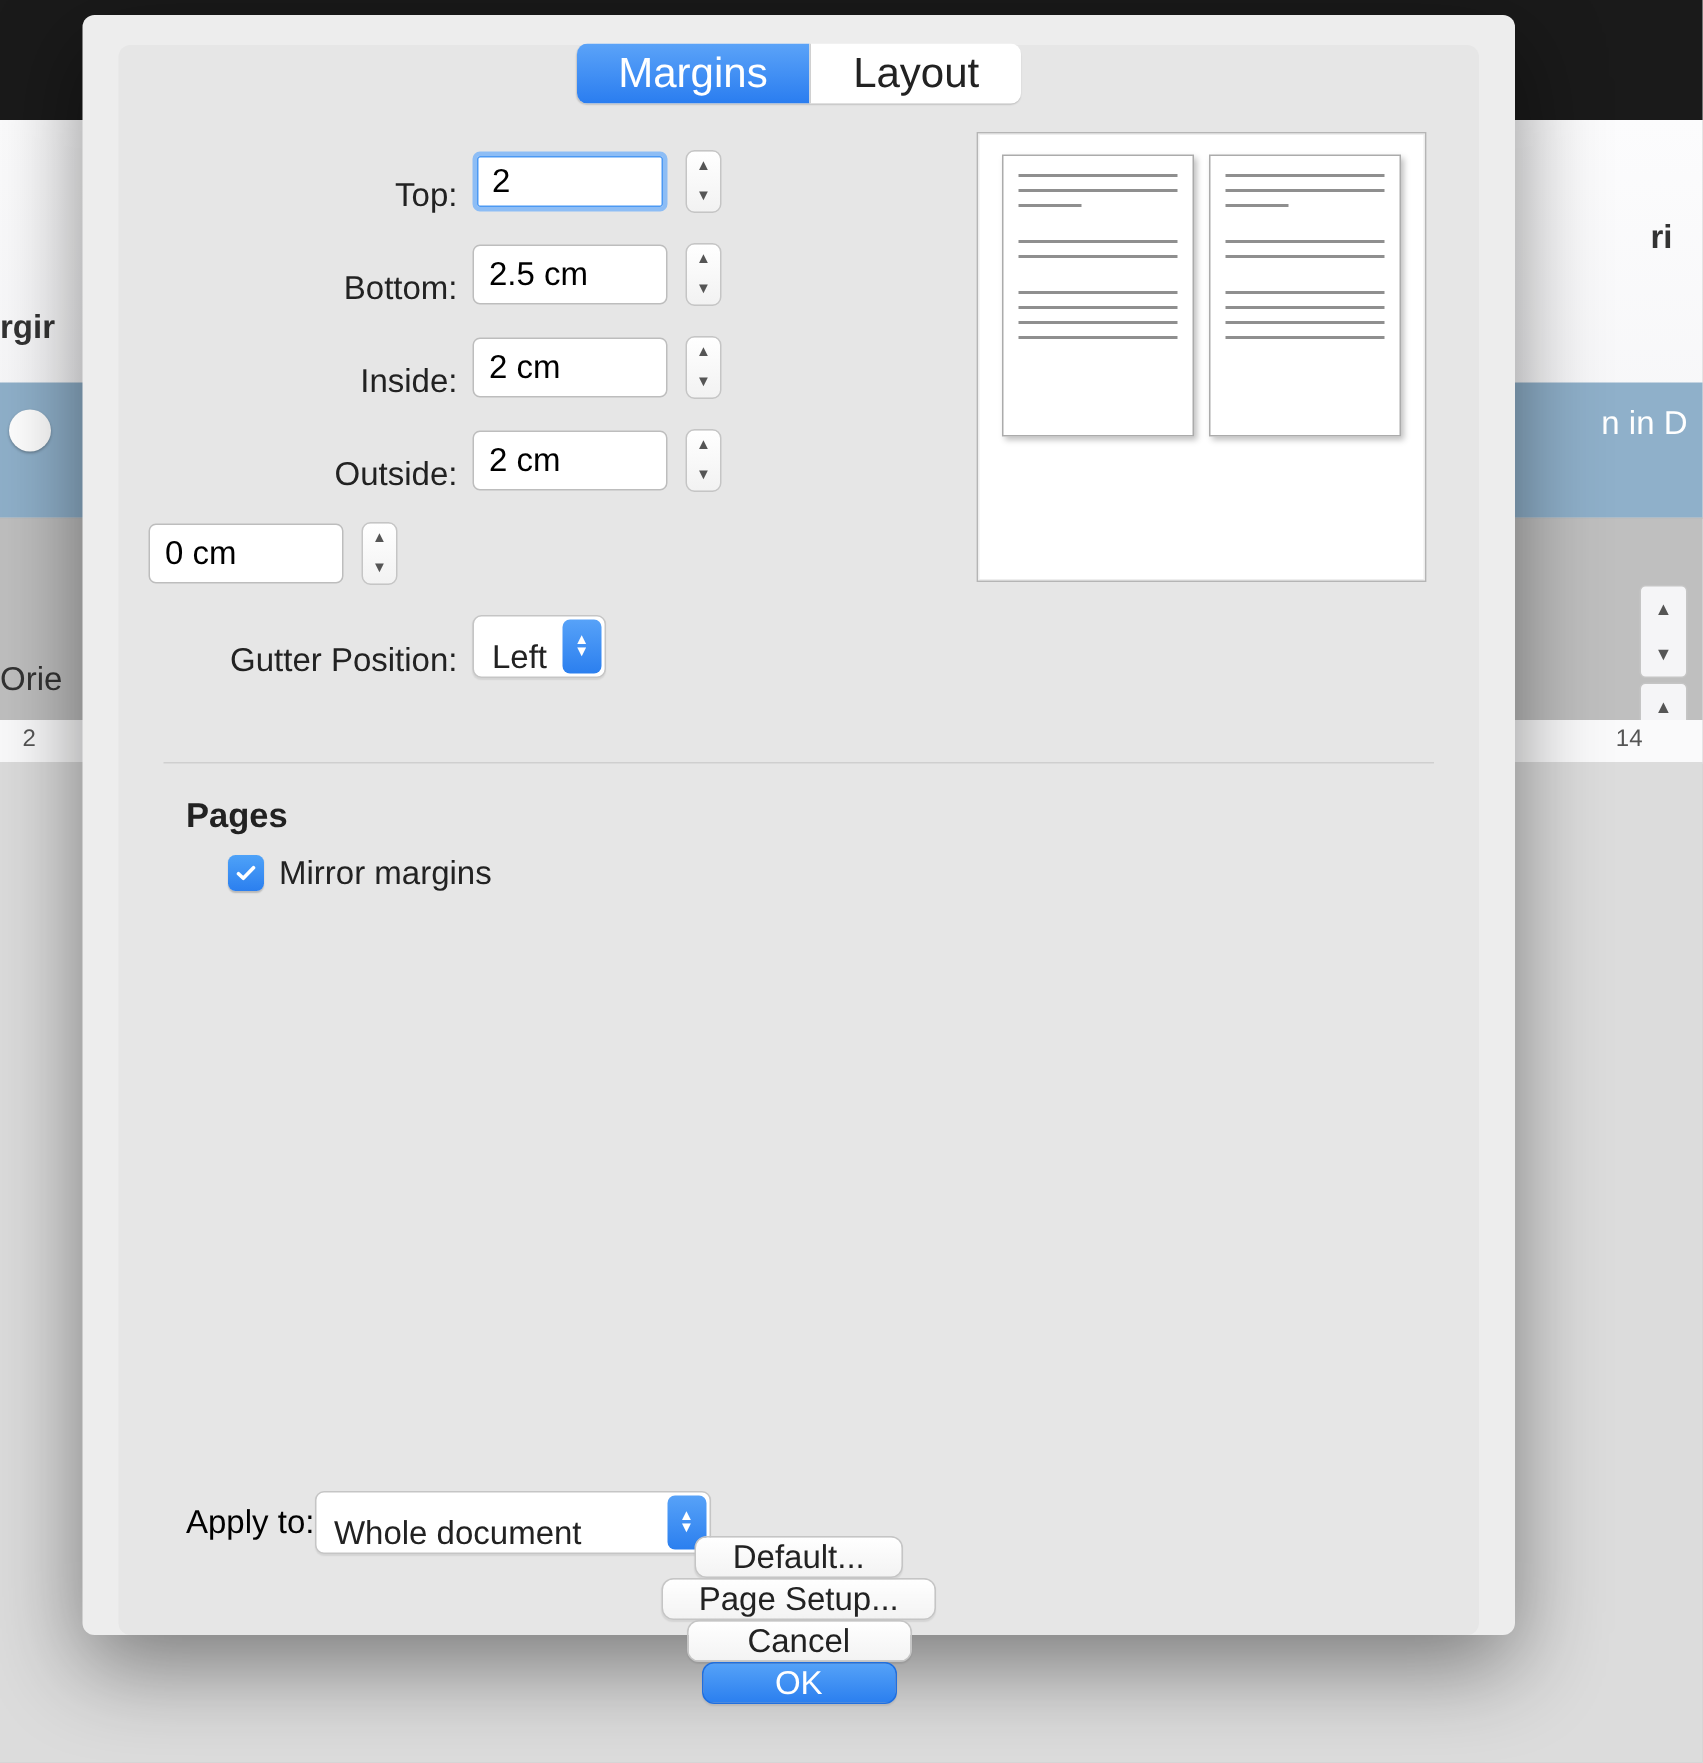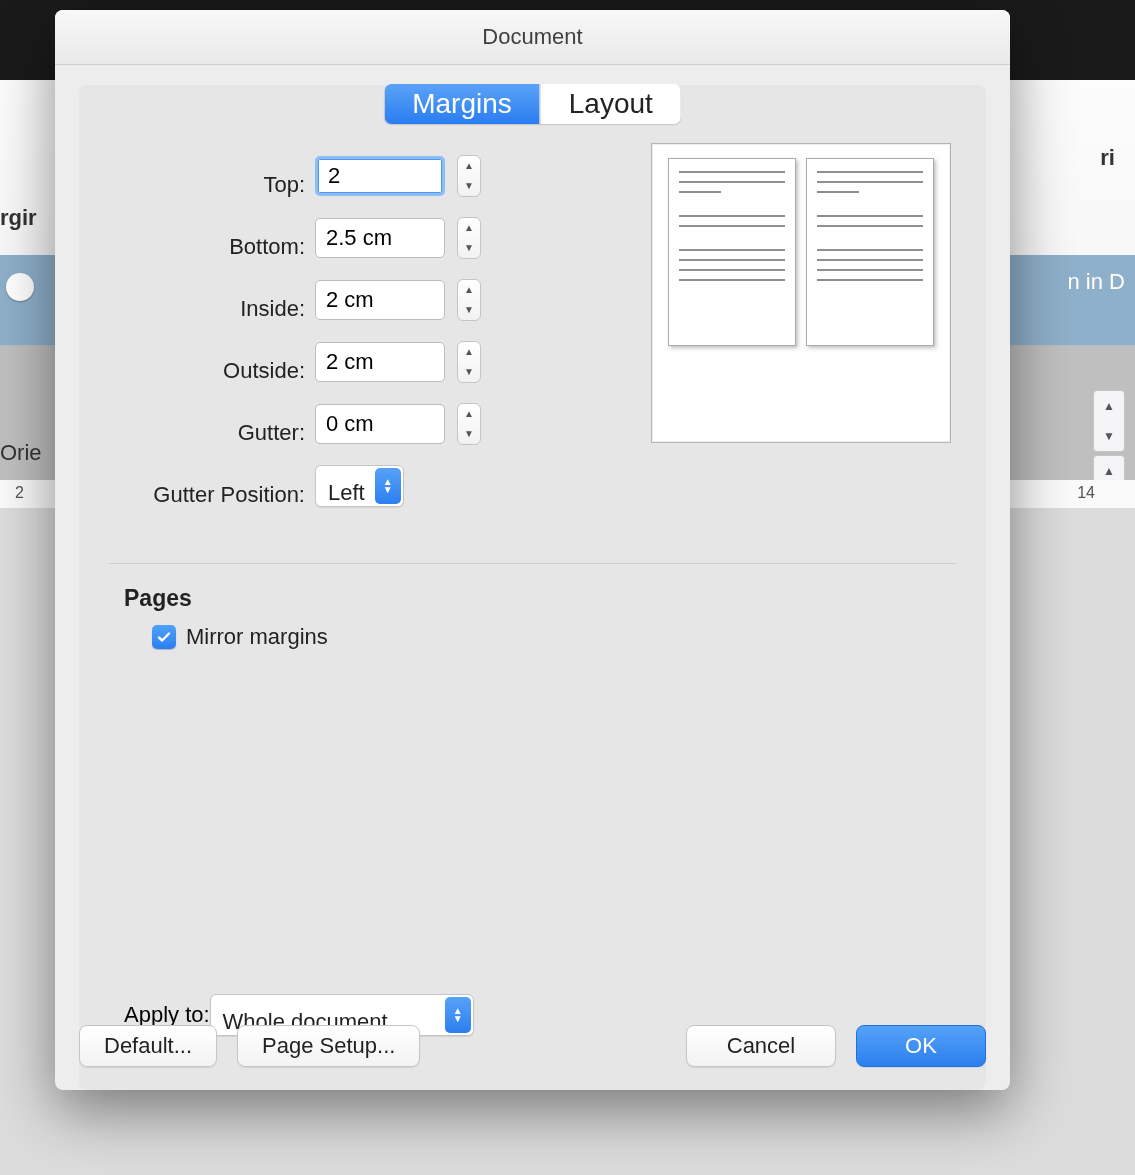--- a/index.html
+++ b/index.html
@@ -272,20 +272,21 @@
   }
 
   .button-row {
     position: absolute;
     left: 24px;
     right: 24px;
     bottom: 22px;
     height: 44px;
     display: flex;
     align-items: center;
+    flex-direction: column;
   }
   .mac-button {
     height: 42px;
     padding: 0 24px;
     font-size: 22px;
     border-radius: 8px;
     background: linear-gradient(#ffffff, #f3f3f3);
     border: 1px solid #c5c5c5;
     color: #222;
     box-shadow: 0 1px 1px rgba(0,0,0,0.08);
@@ -340,21 +341,20 @@
       <div>▼</div>
     </div>
   <div class="ruler-strip">
     <span class="mark-left">2</span>
     <span class="mark-right">14</span>
   </div>
   <div class="doc-area"></div>
 </div>
 
 <div class="dialog">
-  <div class="titlebar">Document</div>
 
   <div class="dialog-body">
 
     <div class="tabs">
       <div class="tab active">Margins</div>
       <div class="tab">Layout</div>
     </div>
 
     <div class="content-grid">
 
@@ -417,21 +417,20 @@
       <div class="field-row">
         <div class="label">Outside:</div>
         <input class="numeric-input" value="2 cm" style="">
         <div class="stepper">
             <div>▲</div>
             <div>▼</div>
           </div>
       </div>
 
       <div class="field-row">
-        <div class="label">Gutter:</div>
         <input class="numeric-input" value="0 cm" style="">
         <div class="stepper">
             <div>▲</div>
             <div>▼</div>
           </div>
       </div>
 
       <div class="field-row">
         <div class="label">Gutter Position:</div>
         <div class="select-wrap">

